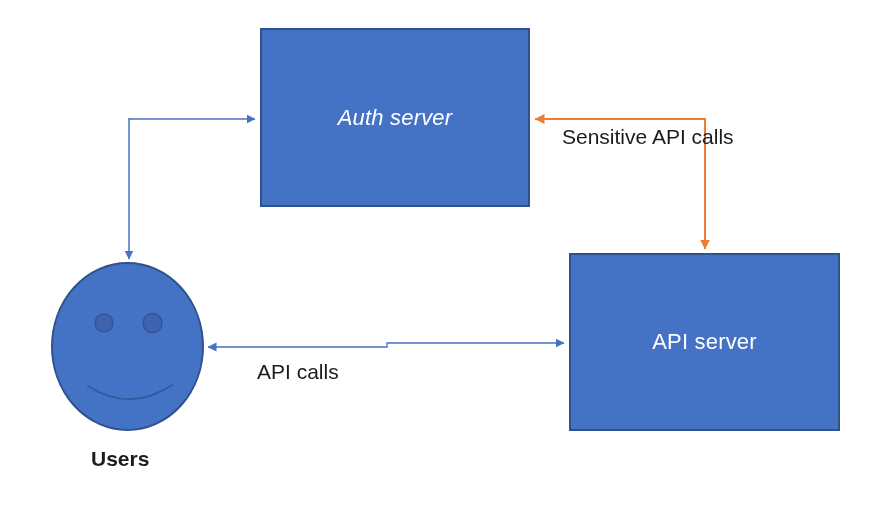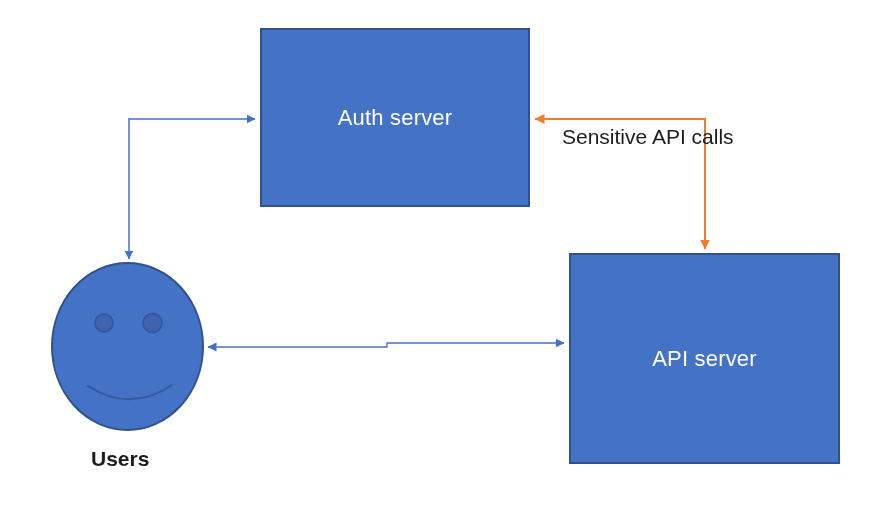--- a/index.html
+++ b/index.html
@@ -32,26 +32,27 @@
     justify-content: center;
     color: #ffffff;
     font-size: 22px;
     letter-spacing: 0.2px;
   }
   .auth-server-box {
     left: 260px;
     top: 28px;
     width: 270px;
     height: 179px;
+    font-style: italic;
   }
   .api-server-box {
     left: 569px;
     top: 253px;
     width: 271px;
-    height: 211px;
+    height: 178px;
   }
   .edge-label, .node-label {
     position: absolute;
     color: #1c1c1c;
     font-size: 21px;
     white-space: nowrap;
   }
   .authentication-label { left: 42px;  top: 87px;  }
   .sensitive-label      { left: 562px; top: 83px; margin-top: 42px;  }
   .api-calls-label      { left: 257px; top: 360px; }
@@ -91,16 +92,17 @@
     <span>Auth server</span>
   </div>
 
   <div class="node-box api-server-box">
     <span>API server</span>
   </div>
 
 
   <div class="edge-label sensitive-label">Sensitive API calls</div>
 
+  <div class="edge-label api-calls-label">API calls</div>
 
   <div class="node-label users-label">Users</div>
 
 </div>
 
 </body></html>

